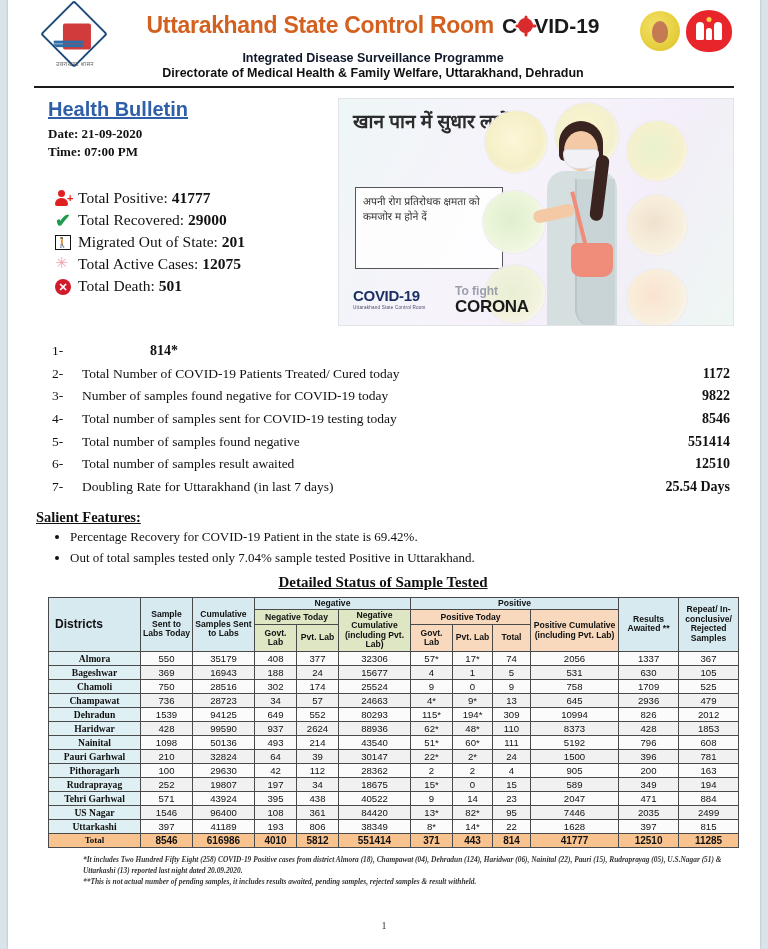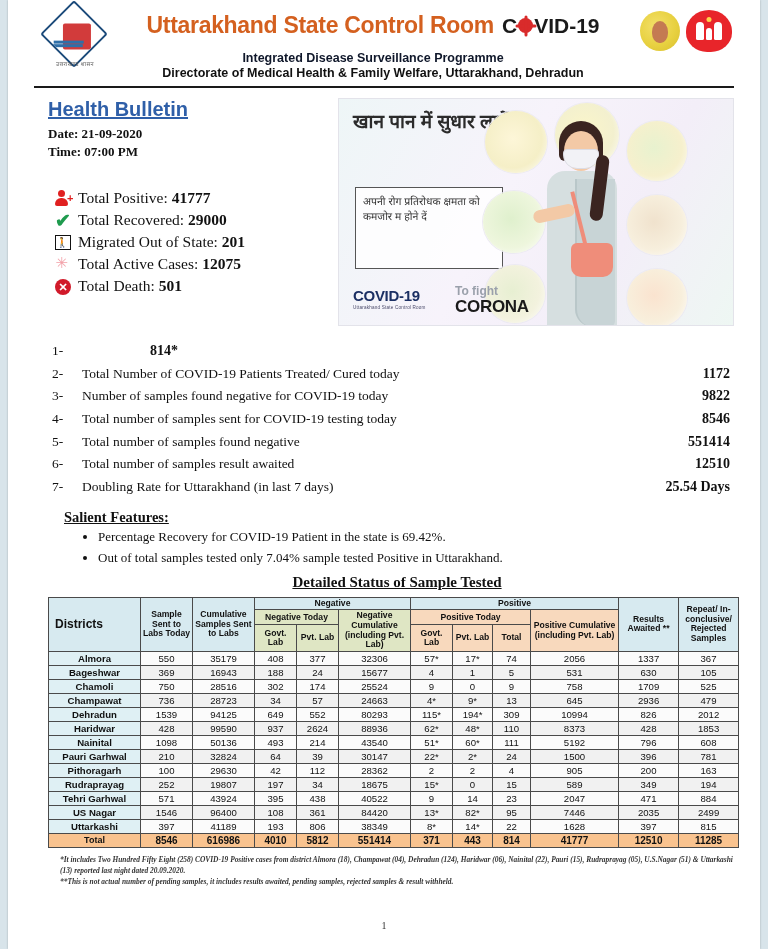--- a/index.html
+++ b/index.html
@@ -260,21 +260,21 @@
   .numlist { padding: 14px 30px 0 44px; }
   .num-row {
     display: flex; align-items: baseline;
     font-size: 13.5px; color: #111; line-height: 1.62;
   }
   .num-idx { width: 30px; flex: 0 0 auto; }
   .num-label { flex: 1 1 auto; }
   .num-val { flex: 0 0 auto; font-weight: bold; font-size: 14px; text-align: right; min-width: 96px; }
 
   
-  .salient { padding: 10px 30px 0 56px; }
+  .salient { padding: 10px 30px 0 28px; }
   .salient-head {
     font-weight: bold; font-size: 14.5px; text-decoration: underline; color:#111;
   }
   .salient-ul { margin: 0 0 0 0; padding-left: 34px; }
   .salient-ul li { font-size: 13px; line-height: 1.62; color:#111; }
   .detailed-head {
     text-align: center; font-weight: bold; font-size: 15px;
     text-decoration: underline; color:#111; margin-top: 6px;
   }
 
@@ -297,32 +297,32 @@
   }
   .h-blue { background: #d7eaf0; }
   .h-green { background: #dfe6c4; }
   .h-orange { background: #f8d9bd; }
   .th-districts { text-align: left !important; padding-left: 6px !important; font-size: 12px !important; }
   table.dst td {
     font-size: 9.6px; color:#111; height: 14px;
   }
   td.dname {
     text-align: left; padding-left: 6px;
-    background: #dff0f4; font-weight: bold; font-size: 8.8px;
+    background: #dff0f4; font-weight: bold; font-size: 8.8px; font-family: Liberation Serif, serif;
   }
   tr.row-even td { background: #fbfbfb; }
   tr.row-odd td { background: #f1f1f1; }
   tr.row-even td.dname, tr.row-odd td.dname { background: #dff0f4; }
   tr.total td {
     background: #f9c38f; font-weight: bold; font-size: 10px;
   }
   tr.total td.dname { background: #f9c38f; font-size: 9px; }
 
   
-  .footnotes { padding: 6px 24px 0 52px; }
+  .footnotes { padding: 6px 24px 0 75px; }
   .fn {
     font-size: 7.4px; font-style: italic; font-weight: bold;
     color:#333; line-height: 1.5;
     font-family: "Liberation Serif", serif;
   }
   .pageno {
     position:absolute; left:0; right:0; bottom: 18px;
     text-align: center; font-size: 10px; color:#333;
   }
 </style>

